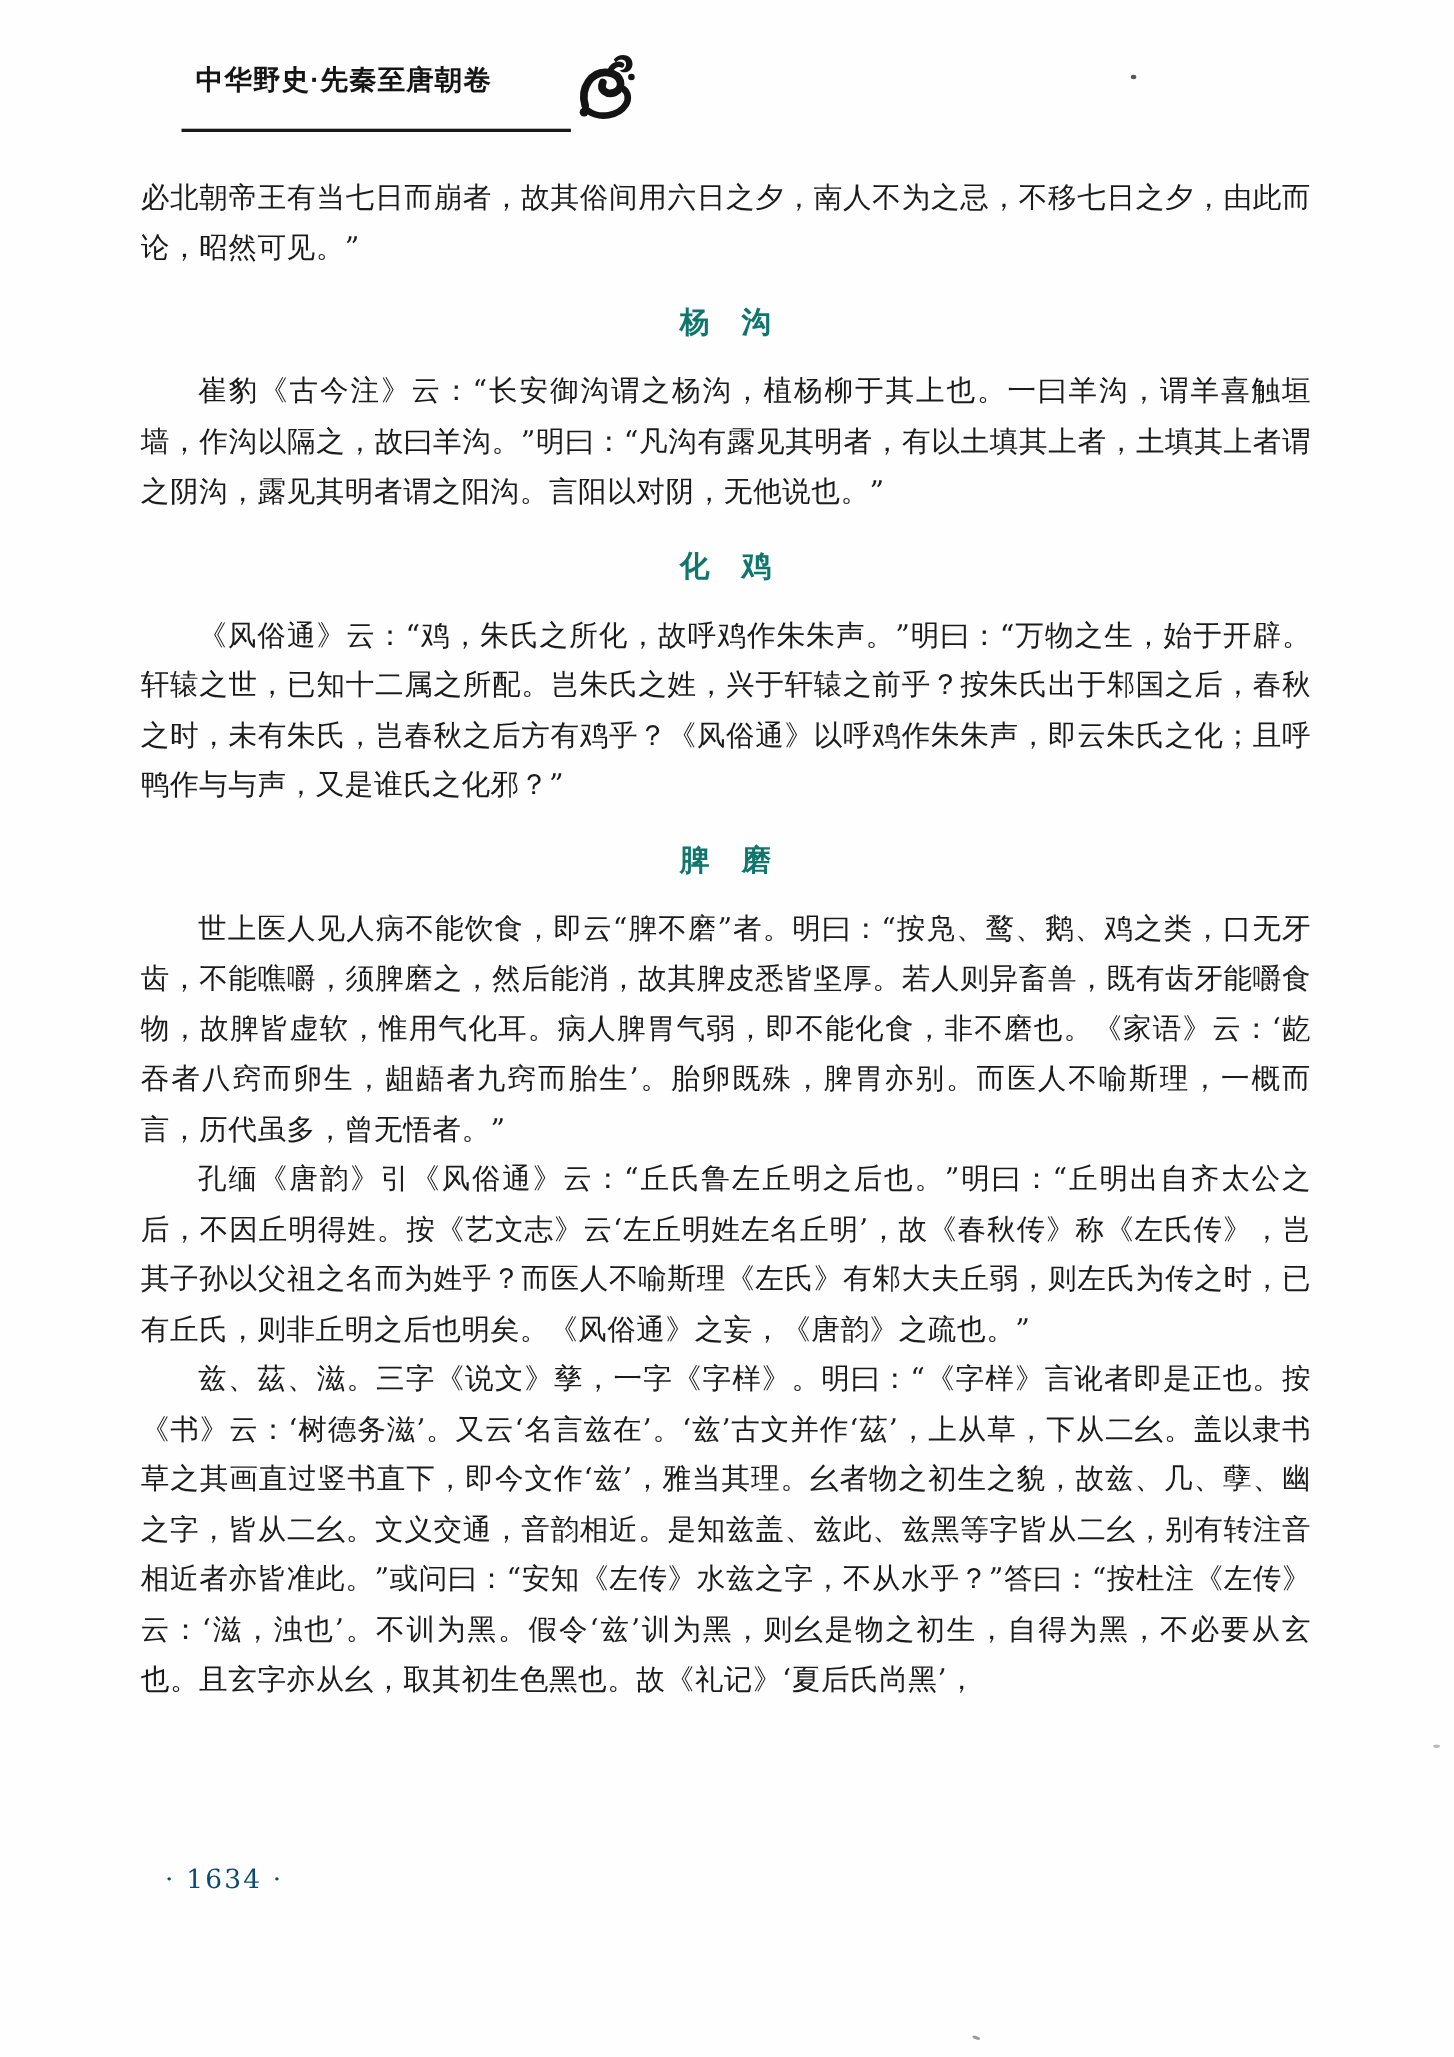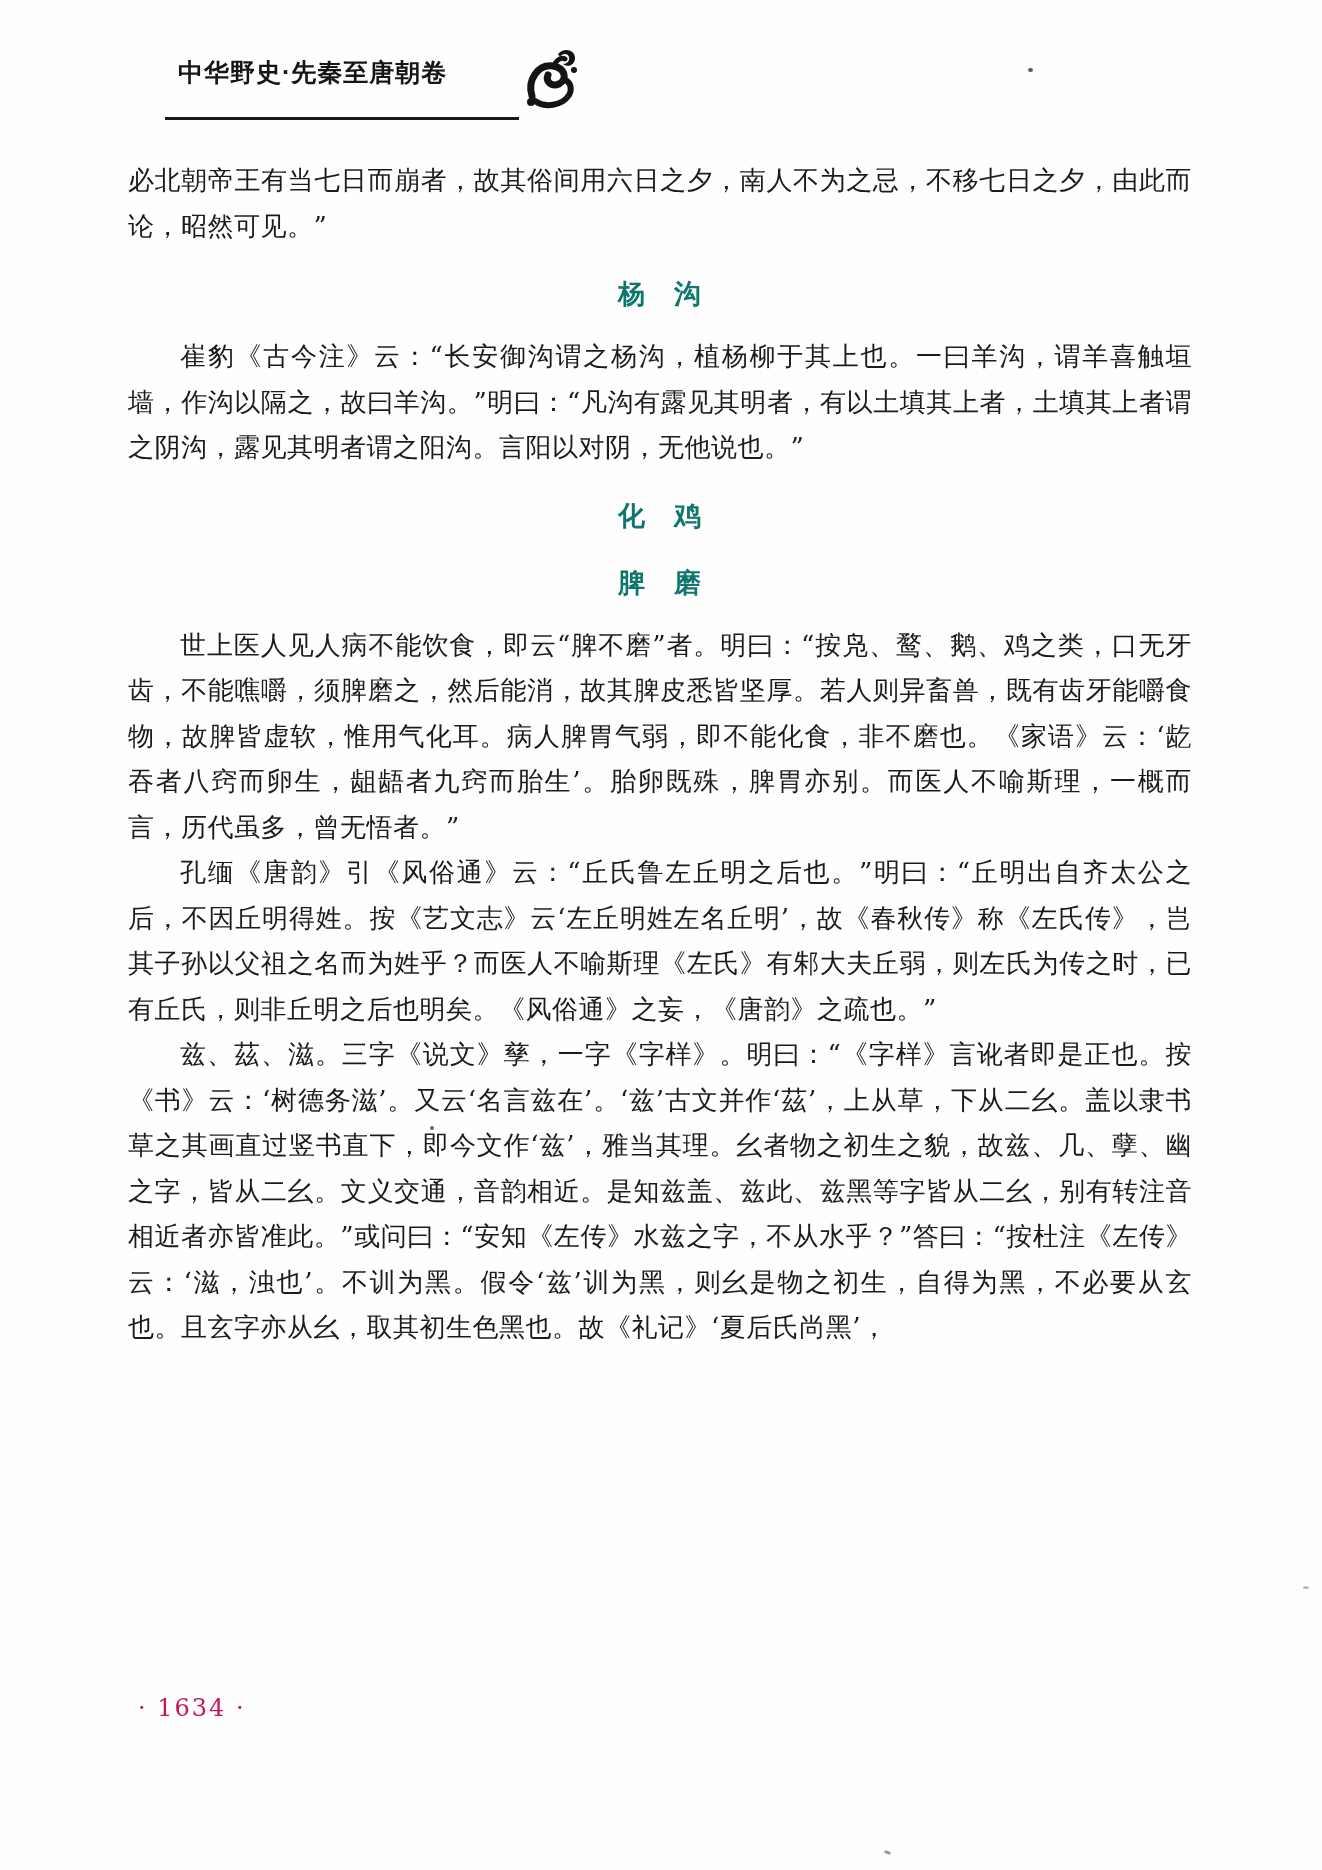--- a/index.html
+++ b/index.html
@@ -67,25 +67,25 @@
     margin: 22px 0 18px 0;
     font-size: 27px;
     font-weight: 600;
     line-height: 45px;
     text-align: center;
     letter-spacing: 1px;
     color: #0f766e;
   }
   .page-number {
     position: absolute;
-    left: 138px;
+    left: 150px;
     top: 1694px;
     font-size: 24px;
     letter-spacing: 2px;
-    color: #be185d;
+    color: #0c4a6e;
     white-space: nowrap;
   }
   
   .speck {
     position: absolute;
     background: #3a3a3a;
     border-radius: 50%;
   }
   .speck.s1 { left: 1028px; top: 68px;  width: 5px; height: 4px; opacity: .85; }
   .speck.s2 { left: 430px;  top: 1126px; width: 4px; height: 4px; opacity: .8; }
@@ -111,20 +111,21 @@
   <div class="head-rule"></div>
 
   <main class="content">
 
     <p class="para continuation">必北朝帝王有当七日而崩者，故其俗间用六日之夕，南人不为之忌，不移七日之夕，由此而论，昭然可见。”</p>
 
     <h2 class="section-heading">杨　沟</h2>
     <p class="para">崔豹《古今注》云：“长安御沟谓之杨沟，植杨柳于其上也。一曰羊沟，谓羊喜触垣墙，作沟以隔之，故曰羊沟。”明曰：“凡沟有露见其明者，有以土填其上者，土填其上者谓之阴沟，露见其明者谓之阳沟。言阳以对阴，无他说也。”</p>
 
     <h2 class="section-heading">化　鸡</h2>
+    <p class="para">《风俗通》云：“鸡，朱氏之所化，故呼鸡作朱朱声。”明曰：“万物之生，始于开辟。轩辕之世，已知十二属之所配。岂朱氏之姓，兴于轩辕之前乎？按朱氏出于邾国之后，春秋之时，未有朱氏，岂春秋之后方有鸡乎？《风俗通》以呼鸡作朱朱声，即云朱氏之化；且呼鸭作与与声，又是谁氏之化邪？”</p>
 
     <h2 class="section-heading">脾　磨</h2>
     <p class="para">世上医人见人病不能饮食，即云“脾不磨”者。明曰：“按凫、鹜、鹅、鸡之类，口无牙齿，不能噍嚼，须脾磨之，然后能消，故其脾皮悉皆坚厚。若人则异畜兽，既有齿牙能嚼食物，故脾皆虚软，惟用气化耳。病人脾胃气弱，即不能化食，非不磨也。《家语》云：‘龁吞者八窍而卵生，龃龉者九窍而胎生’。胎卵既殊，脾胃亦别。而医人不喻斯理，一概而言，历代虽多，曾无悟者。”</p>
 
     <p class="para">孔缅《唐韵》引《风俗通》云：“丘氏鲁左丘明之后也。”明曰：“丘明出自齐太公之后，不因丘明得姓。按《艺文志》云‘左丘明姓左名丘明’，故《春秋传》称《左氏传》，岂其子孙以父祖之名而为姓乎？而医人不喻斯理《左氏》有邾大夫丘弱，则左氏为传之时，已有丘氏，则非丘明之后也明矣。《风俗通》之妄，《唐韵》之疏也。”</p>
 
     <p class="para">兹、茲、滋。三字《说文》孳，一字《字样》。明曰：“《字样》言讹者即是正也。按《书》云：‘树德务滋’。又云‘名言兹在’。‘兹’古文并作‘茲’，上从草，下从二幺。盖以隶书草之其画直过竖书直下，即今文作‘兹’，雅当其理。幺者物之初生之貌，故兹、几、孽、幽之字，皆从二幺。文义交通，音韵相近。是知兹盖、兹此、兹黑等字皆从二幺，别有转注音相近者亦皆准此。”或问曰：“安知《左传》水兹之字，不从水乎？”答曰：“按杜注《左传》云：‘滋，浊也’。不训为黑。假令‘兹’训为黑，则幺是物之初生，自得为黑，不必要从玄也。且玄字亦从幺，取其初生色黑也。故《礼记》‘夏后氏尚黑’，</p>
 
   </main>
 

